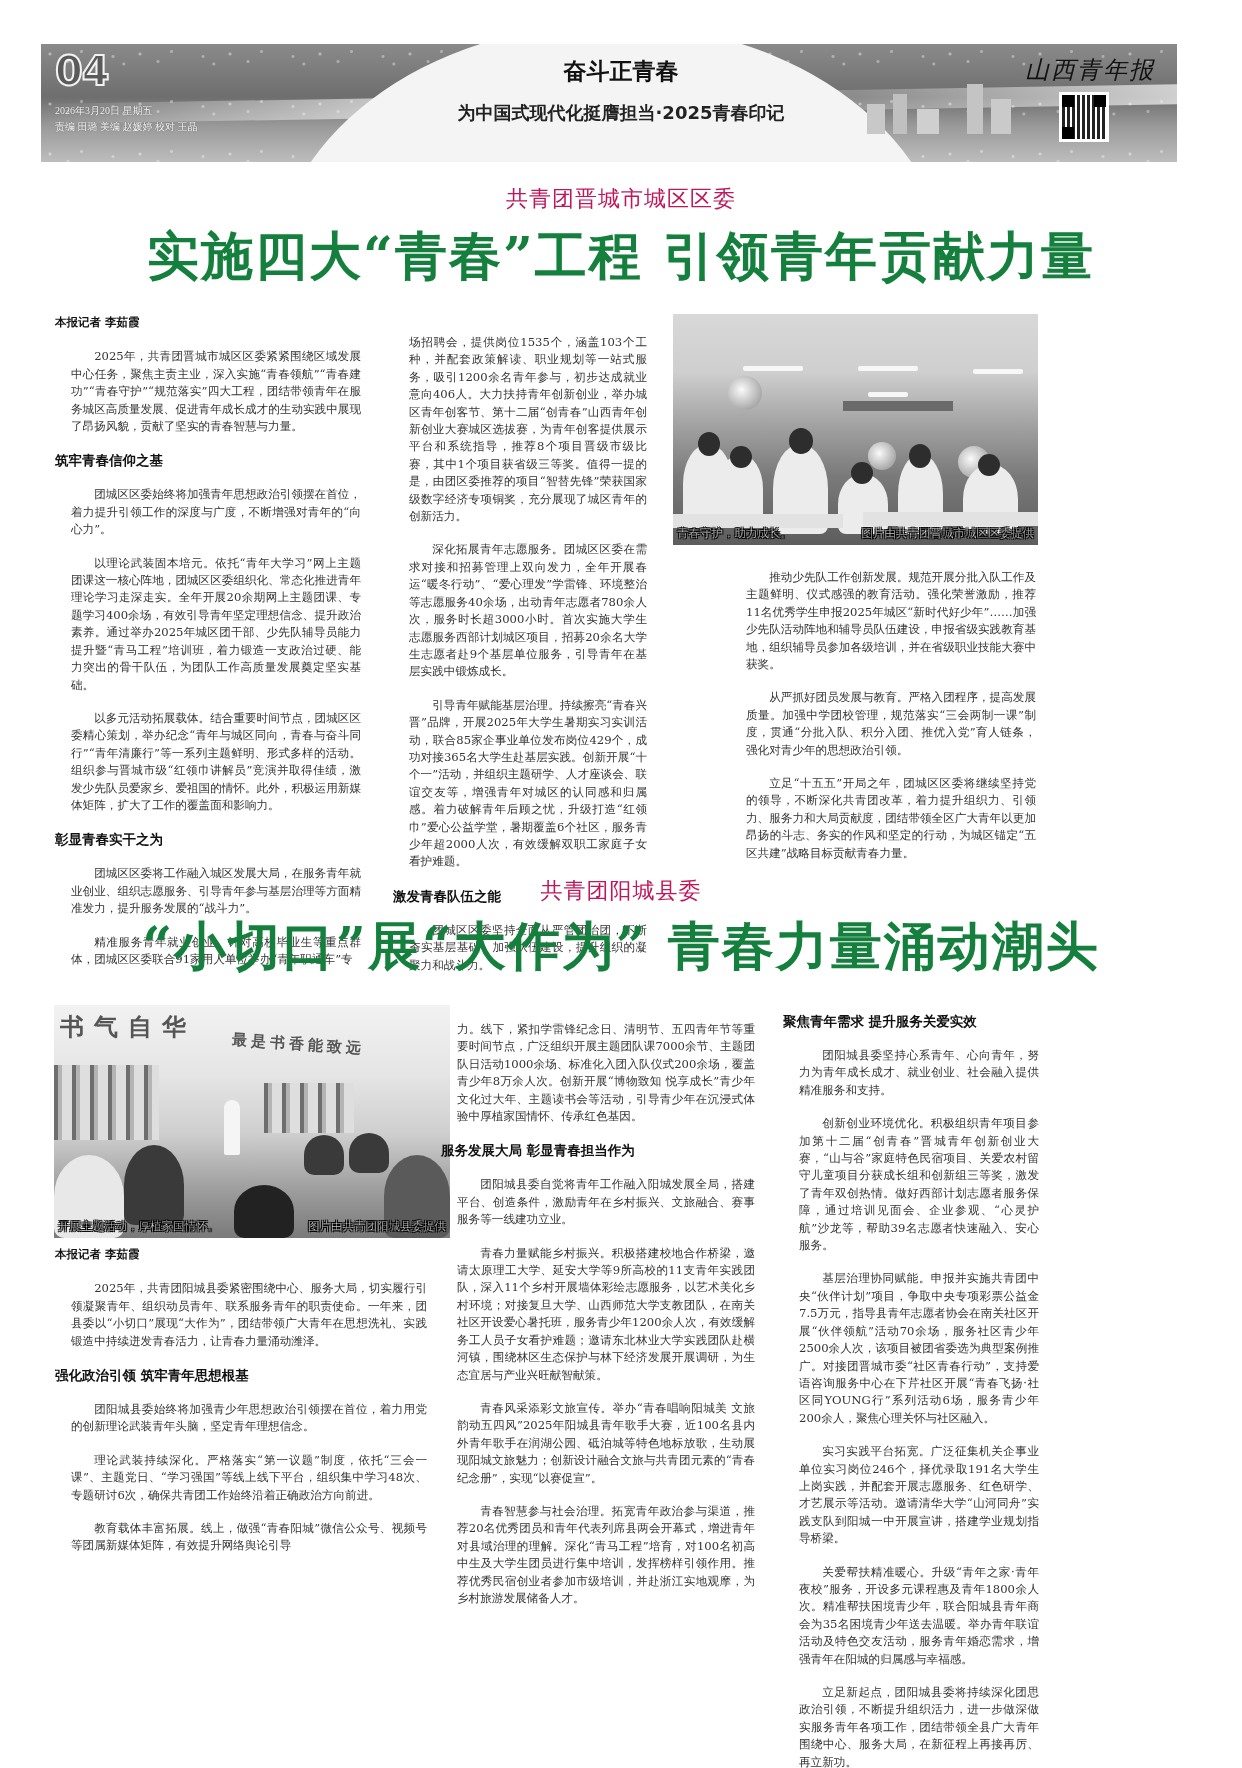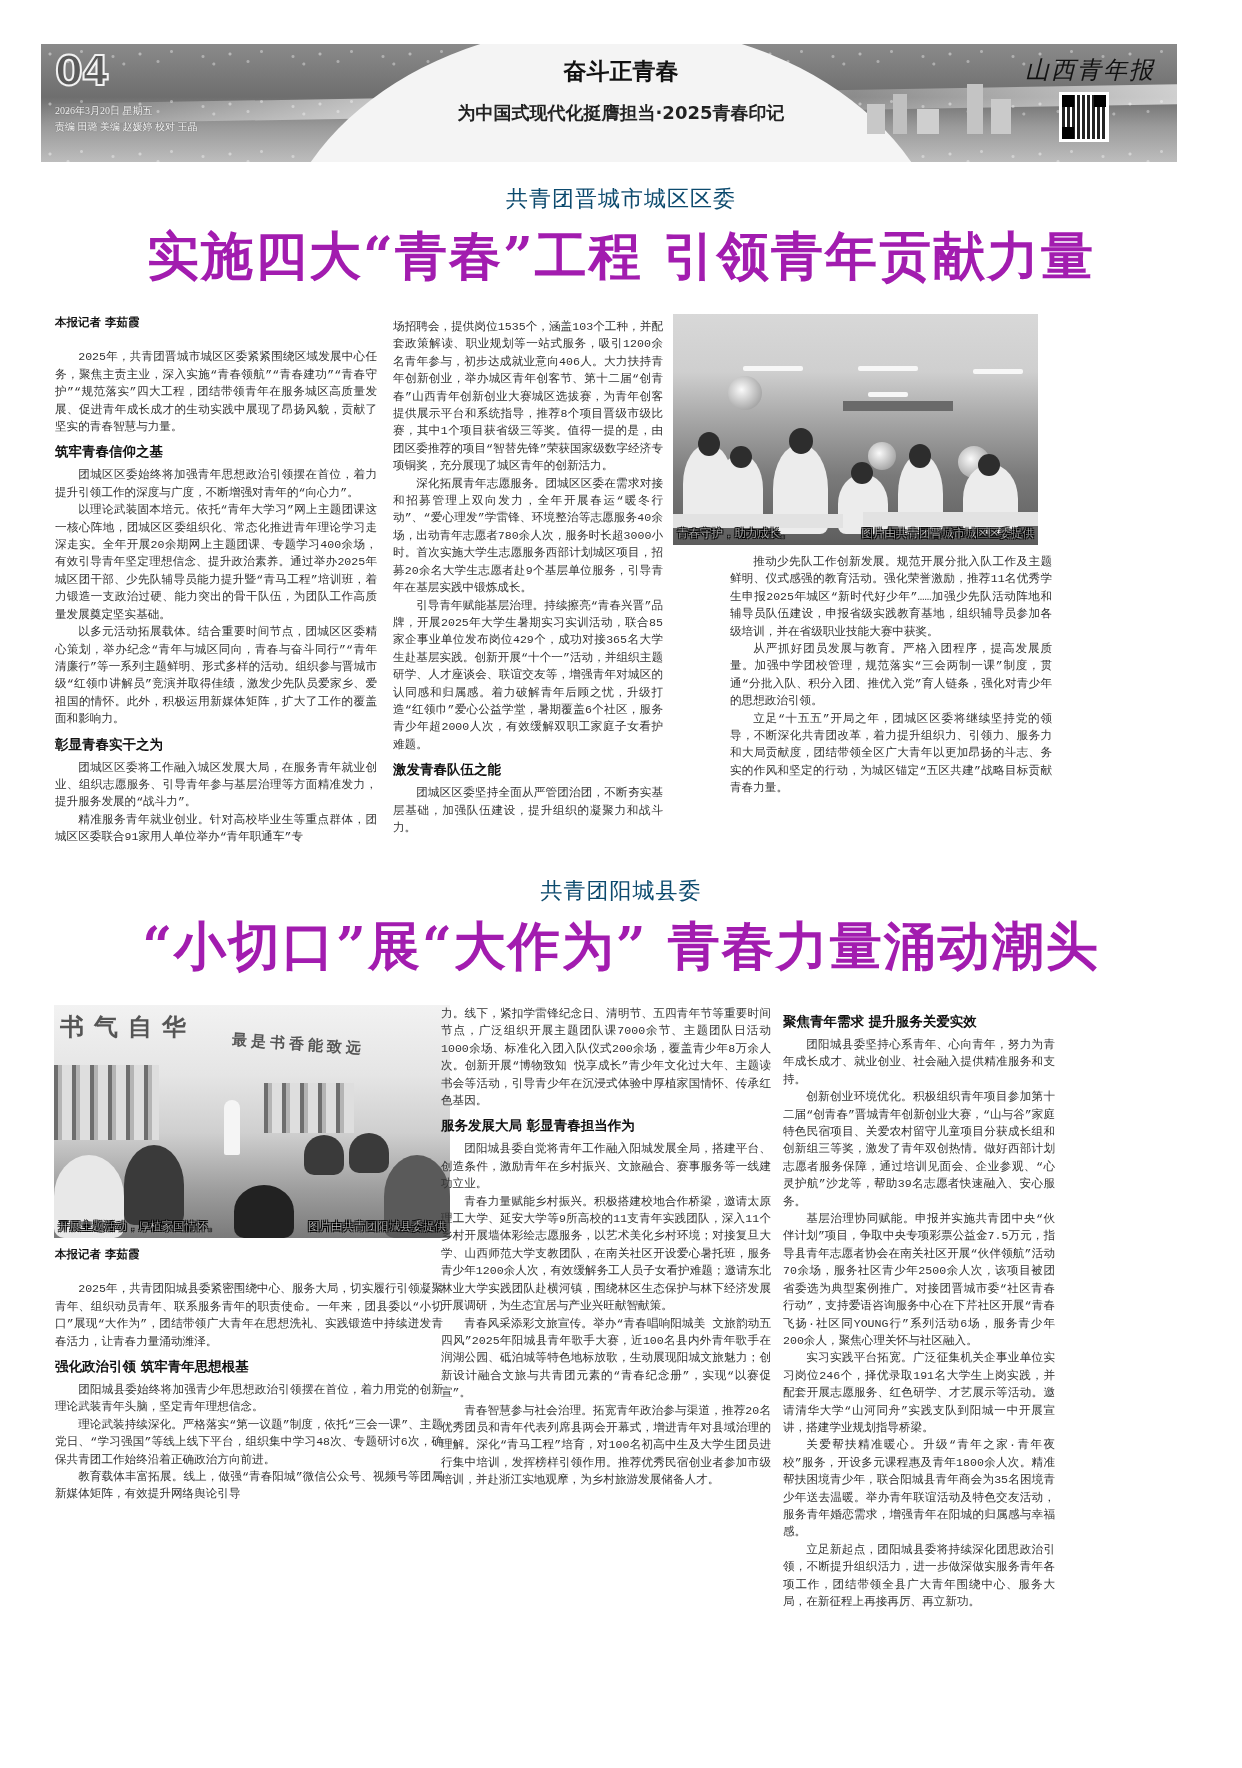--- a/index.html
+++ b/index.html
@@ -75,34 +75,34 @@
       linear-gradient(#000,#000) 100% 0/12px 12px no-repeat,
       linear-gradient(#000,#000) 0 100%/12px 12px no-repeat,
       repeating-linear-gradient(90deg,#222 0 3px,#fff 3px 5px),
       repeating-linear-gradient(0deg,#fff 0 2px,transparent 2px 5px);
     background-blend-mode: normal;
   }
 
   
   .kicker {
     position: absolute; left: 0; width: 1242px; text-align: center;
-    font-family: "DejaVu Serif", serif; font-size: 22px; color: #0c4a6e; letter-spacing: 1px;
+    font-family: "DejaVu Serif", serif; font-size: 22px; color: #be185d; letter-spacing: 1px;
   }
   .headline {
     position: absolute; left: 41px; width: 1160px; text-align: center;
-    font-family: "DejaVu Serif", serif; font-weight: bold; font-size: 52px; color: #a21caf;
+    font-family: "DejaVu Serif", serif; font-weight: bold; font-size: 52px; color: #15803d;
     letter-spacing: 2px; white-space: nowrap;
   }
 
   
   .col {
     position: absolute; font-size: 11.6px; line-height: 17.4px; color: #333;
     text-align: justify;
   }
-  .col p { text-indent: 2em; margin: 0; font-family: Liberation Mono, monospace; }
+  .col p { text-indent: 2em; margin: 16px; }
   .col p.noindent { text-indent: 0; }
   .byline {
     font-family: "DejaVu Sans", sans-serif; font-weight: bold; font-size: 11.5px; color: #111;
     margin-bottom: 17px; text-indent: 0 !important;
   }
   .subhead {
     font-family: "DejaVu Serif", serif; font-weight: bold; font-size: 13.5px; color: #111;
     margin: 7px 0 5px 0; line-height: 19px;
   }
 

